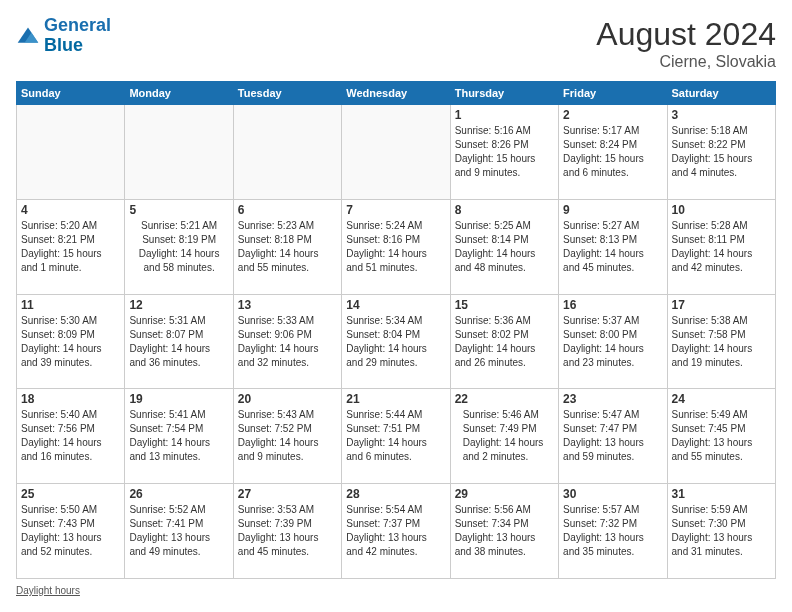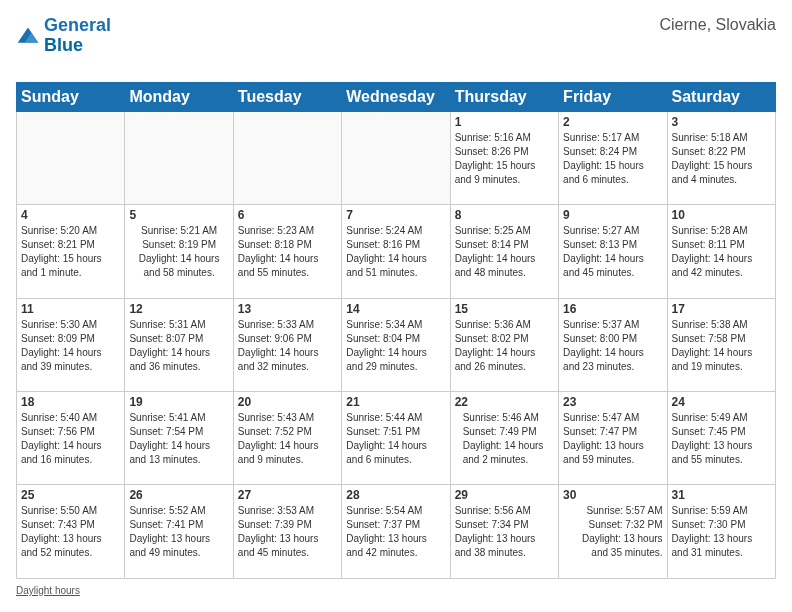--- a/index.html
+++ b/index.html
@@ -14,21 +14,21 @@
       width: 792px;
       height: 612px;
       padding: 16px;
       display: flex;
       flex-direction: column;
     }
     .header {
       display: flex;
       justify-content: space-between;
       align-items: flex-start;
-      margin-bottom: 26px;
+      margin-bottom: 10px;
     }
     .logo {
       display: flex;
       align-items: center;
       gap: 4px;
     }
     .logo-text {
       font-size: 18px;
       font-weight: bold;
       color: #333;
@@ -56,21 +56,21 @@
     .calendar {
       flex: 1;
       border: 1px solid #ccc;
       border-collapse: collapse;
       width: 100%;
       table-layout: fixed;
     }
     .calendar th {
       background-color: #1a6faf;
       color: #fff;
-      font-size: 16px;
+      font-size: 11px;
       font-weight: bold;
       padding: 5px 4px;
       text-align: left;
       border: 1px solid #1a6faf;
     }
     .calendar td {
       border: 1px solid #ccc;
       vertical-align: top;
       padding: 3px 4px;
       font-size: 9.5px;
@@ -108,20 +108,21 @@
       <svg class="logo-icon" viewBox="0 0 28 28" xmlns="http://www.w3.org/2000/svg">
         <polygon points="14,4 26,22 2,22" fill="#1a6faf"></polygon>
         <polygon points="18,10 26,22 10,22" fill="#4a9fd4" opacity="0.7"></polygon>
       </svg>
       <div class="logo-text">
         <div><span>General</span></div>
         <div><span style="color:#0369a1">Blue</span></div>
       </div>
     </div>
     <div class="title-block">
+      <div class="month-year">August 2024</div>
       <div class="location">Cierne, Slovakia</div>
     </div>
   </div>
 
   <table class="calendar">
     <thead>
       <tr>
       <th>Sunday</th>
           <th>Monday</th>
           <th>Tuesday</th>
@@ -343,21 +344,21 @@
           </td>
           <td>
             <span class="day-num">29</span>
             <div class="day-info" style="white-space: pre-line;">Sunrise: 5:56 AM
 Sunset: 7:34 PM
 Daylight: 13 hours
 and 38 minutes.</div>
           </td>
           <td>
             <span class="day-num">30</span>
-            <div class="day-info" style="white-space: pre-line; text-align: right;">Sunrise: 5:57 AM
+            <div class="day-info" style="white-space: pre-line;">Sunrise: 5:57 AM
 Sunset: 7:32 PM
 Daylight: 13 hours
 and 35 minutes.</div>
           </td>
           <td>
             <span class="day-num">31</span>
             <div class="day-info" style="white-space: pre-line;">Sunrise: 5:59 AM
 Sunset: 7:30 PM
 Daylight: 13 hours
 and 31 minutes.</div>

